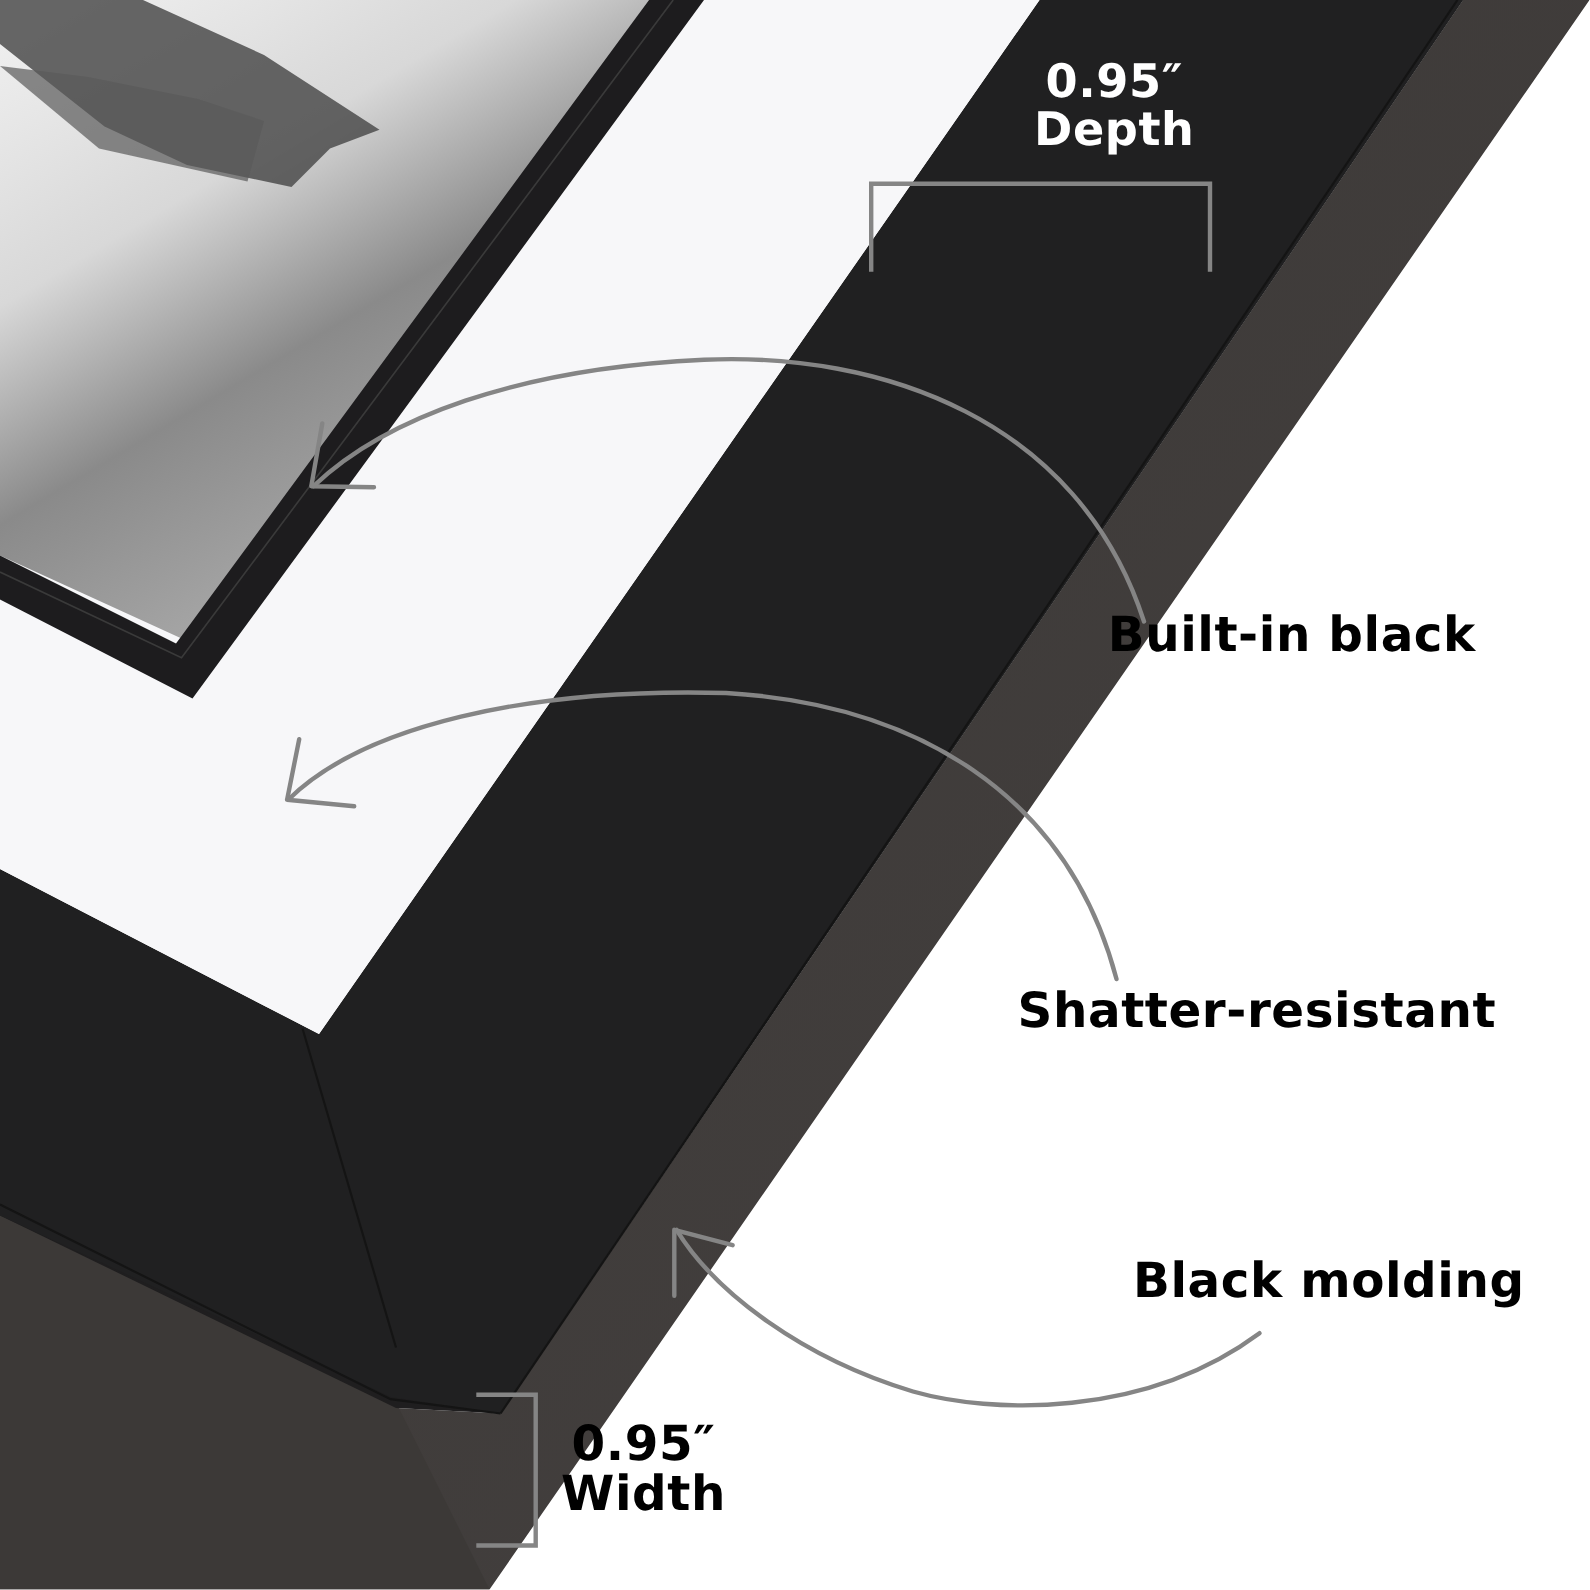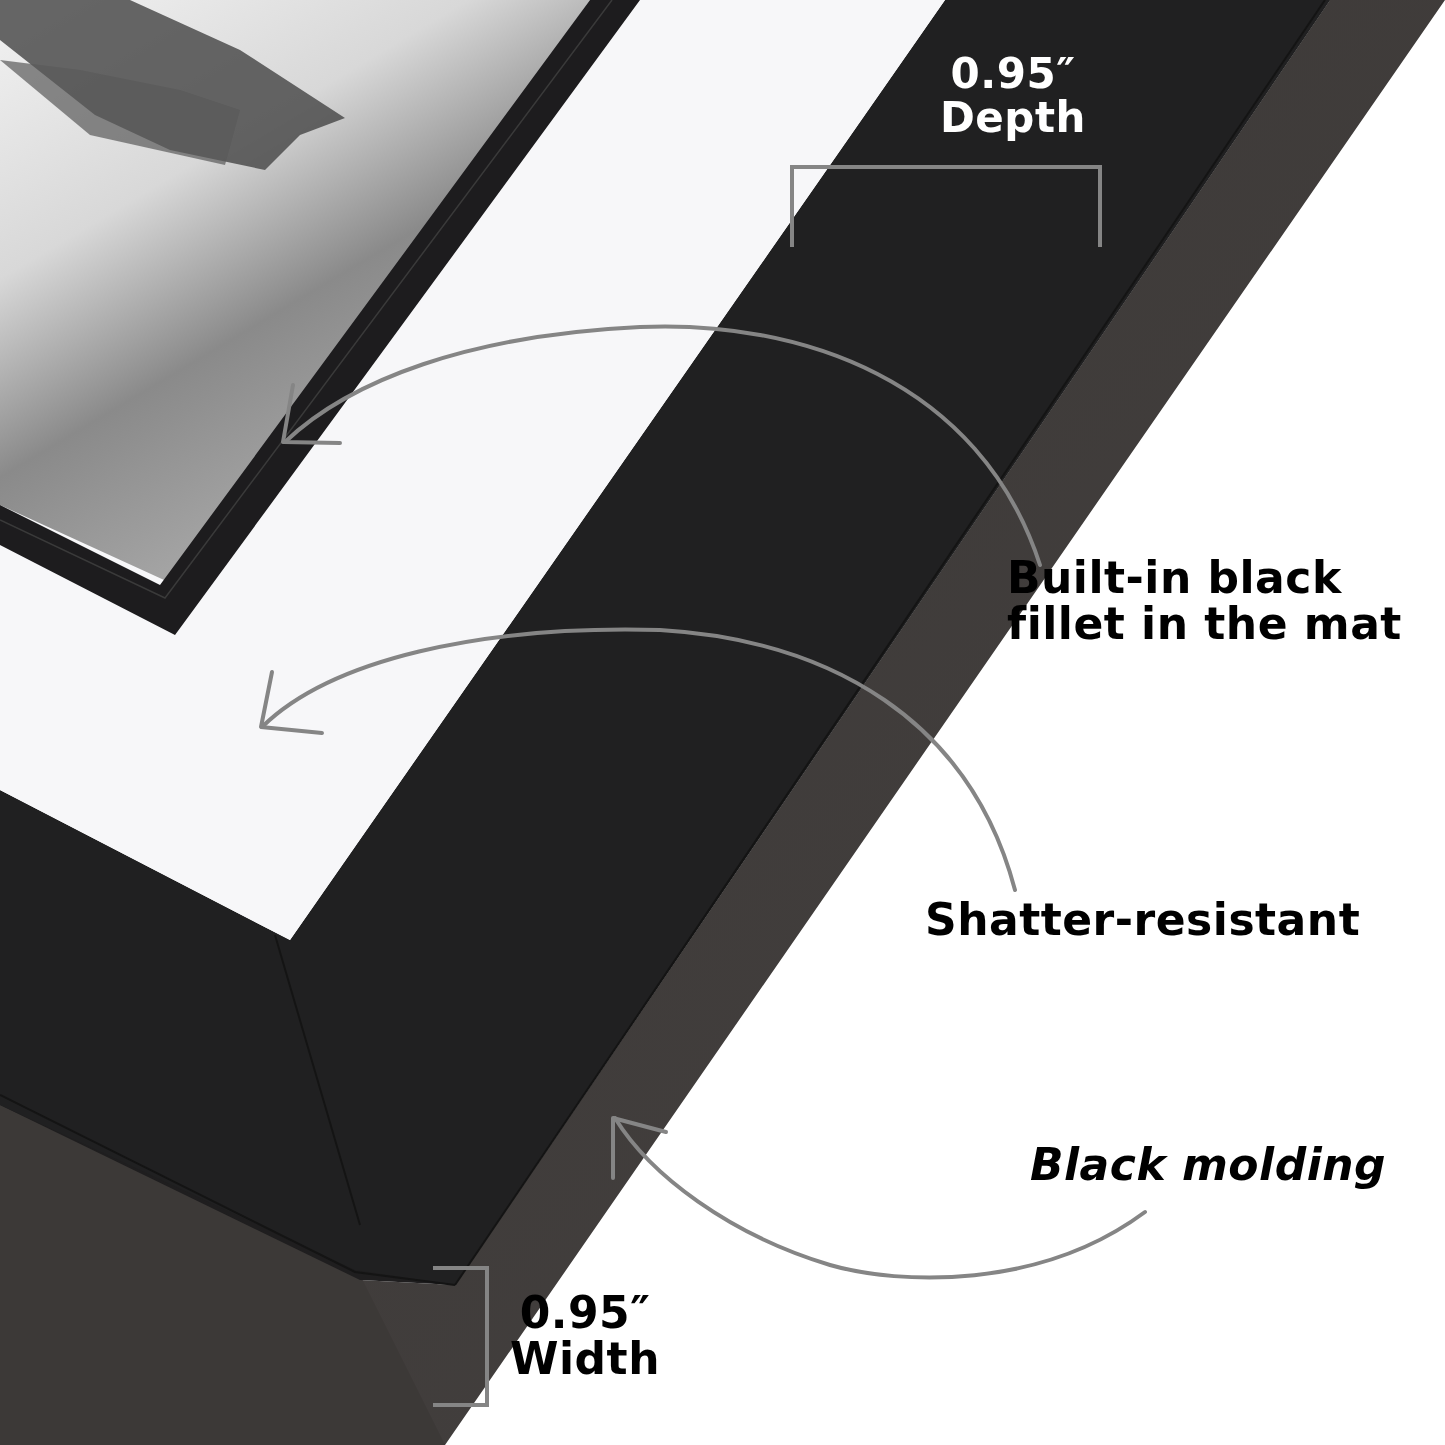--- a/index.html
+++ b/index.html
@@ -65,28 +65,27 @@
     <polyline points="613,1178 613,1118 666,1132" stroke="#858585" stroke-width="4" fill="none" stroke-linecap="round" stroke-linejoin="round"></polyline>
   </svg>
 
   <div class="label light" style="left:940px; top:52px; font-size:42px; text-align:center;">
     <span>0.95″</span>
     <span>Depth</span>
   </div>
 
   <div class="label dark" style="left:1007px; top:555px; font-size:44px;">
     <span>Built-in black</span>
-    <span>fillet in the mat</span>
   </div>
 
   <div class="label dark" style="left:925px; top:897px; font-size:44px;">
     <span>Shatter-resistant</span>
   </div>
 
-  <div class="label dark" style="left:1030px; top:1142px; font-size:44px;font-style:italic;">
+  <div class="label dark" style="left:1030px; top:1142px; font-size:44px;">
     <span>Black molding</span>
   </div>
 
   <div class="label dark" style="left:510px; top:1290px; font-size:44px; text-align:center;">
     <span>0.95″</span>
     <span>Width</span>
   </div>
 </div>
 
 </body></html>

